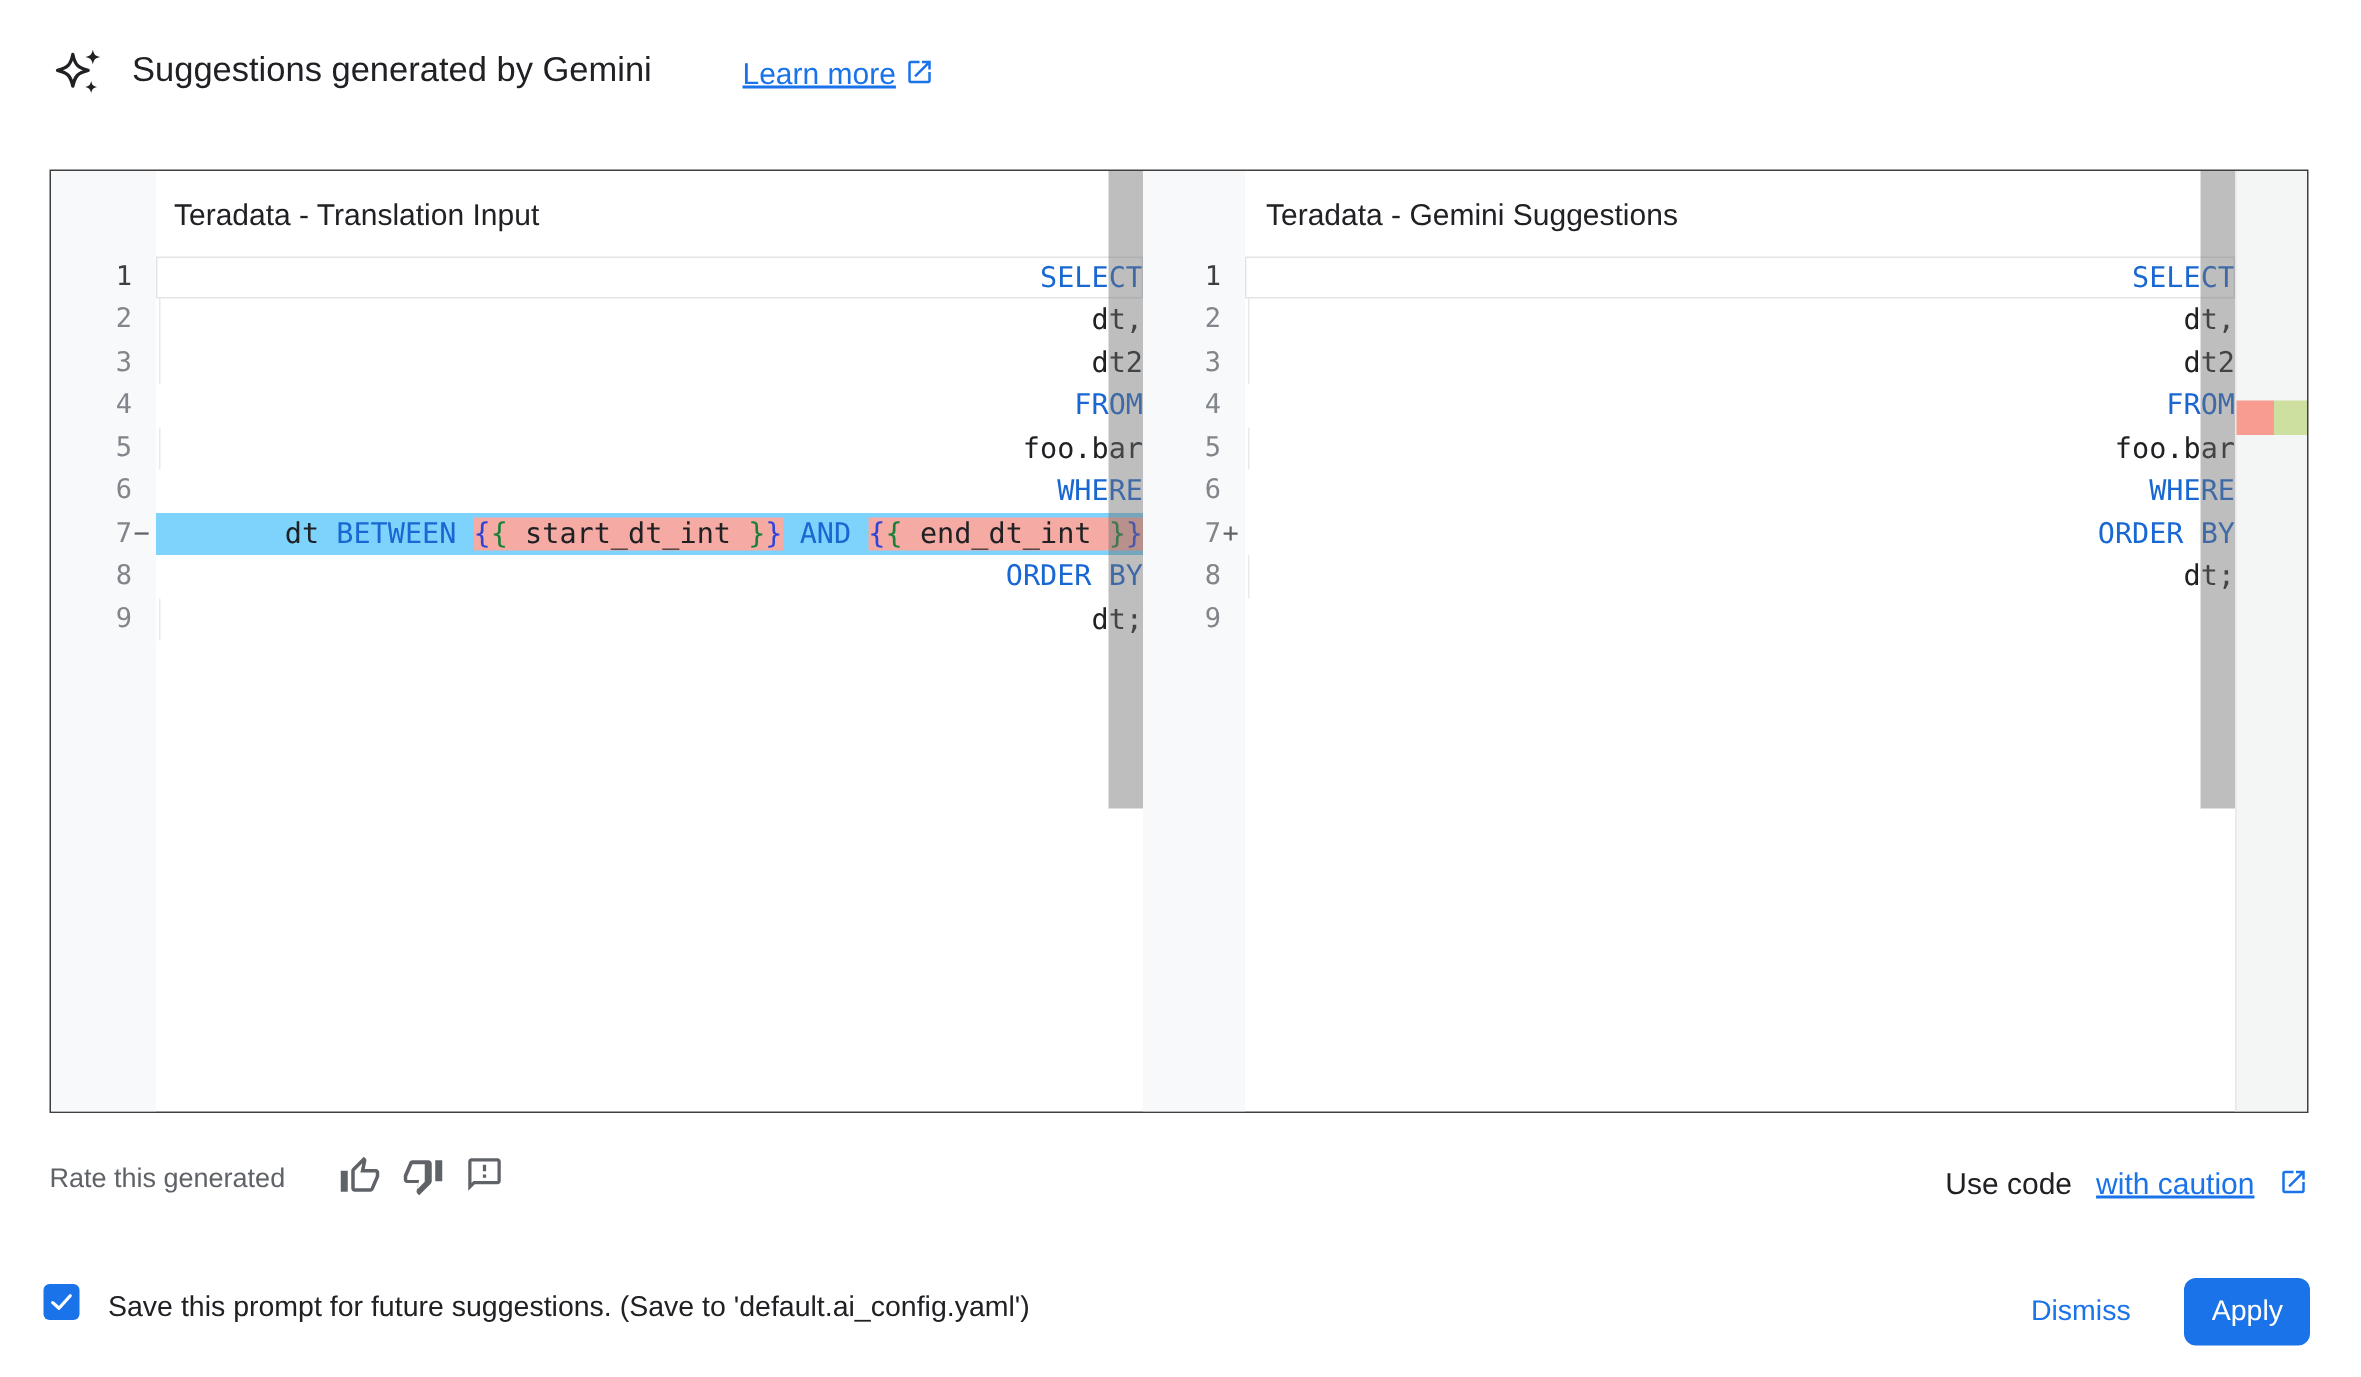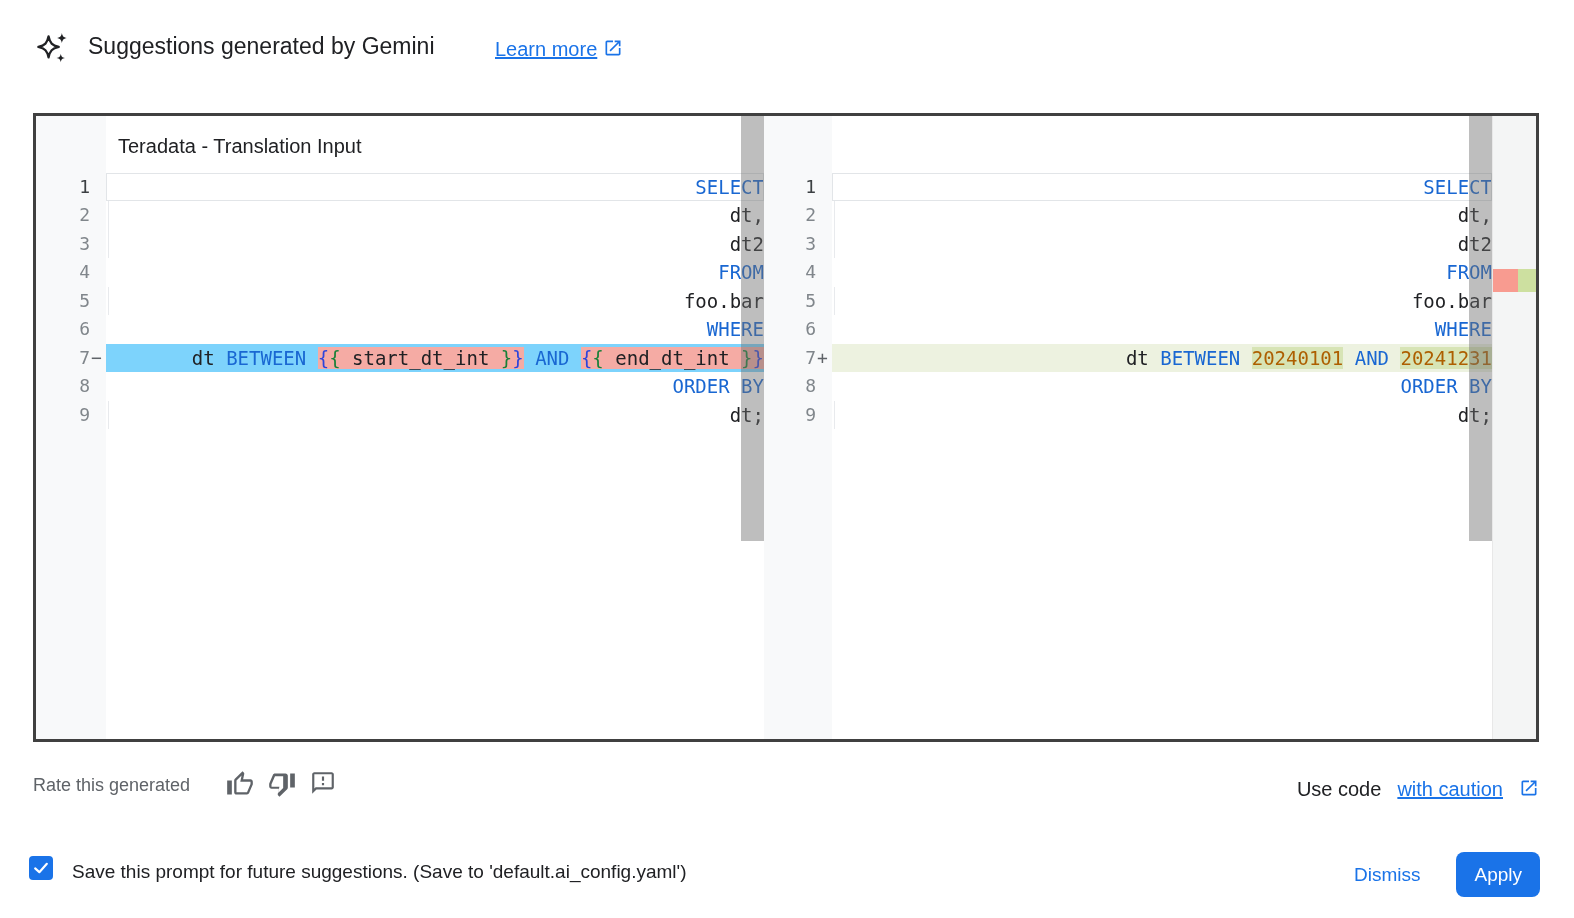--- a/index.html
+++ b/index.html
@@ -9,21 +9,21 @@
 
   
   .hdr-icon { left:33px; top:28px; width:40px; height:40px; }
   .hdr-title { left:88px; top:33px; font-size:23px; color:#202124; }
   .learn-more { left:495px; top:36px; font-size:20px; font-weight:500; color:#1a73e8;
     text-decoration:underline; display:flex; align-items:center; gap:6px; cursor:pointer;text-align:right; }
   .learn-more svg { margin-top:2px; }
 
   
   .card { left:33px; top:113px; width:1506px; height:629px;
-    border:3px solid #404040; background:#fff; overflow:hidden; }
+    border:1px solid #404040; background:#fff; overflow:hidden; }
   .editor { position:absolute; top:0; bottom:0; }
   #ed0 { left:0; width:728px; }
   #ed1 { left:728px; width:776px; }
   .gutter-bg { position:absolute; top:0; bottom:0; left:0; background:#f8f9fa; }
   #ed0 .gutter-bg { width:70px; }
   #ed1 .gutter-bg { width:68px; }
   .panel-title { position:absolute; top:19px; font-size:20px; color:#202124; white-space:nowrap; }
   #ed0 .panel-title { left:82px; }
   #ed1 .panel-title { left:82px; }
 
@@ -154,20 +154,21 @@
         <div class="c-row"><span class="c-kw">WHERE</span></div>
         <div class="c-row d-del"><span>    dt </span><span class="c-kw">BETWEEN</span><span> </span><span class="word-hl"><span class="c-bb">{</span><span class="c-bg">{</span><span> start_dt_int </span><span class="c-bg">}</span><span class="c-bb">}</span></span><span> </span><span class="c-kw">AND</span><span> </span><span class="word-hl"><span class="c-bb">{</span><span class="c-bg">{</span><span> end_dt_int </span><span class="c-bg">}</span><span class="c-bb">}</span></span></div>
         <div class="c-row"><span class="c-kw">ORDER BY</span></div>
         <div class="c-row"><span class="guide"></span><span>    dt;</span></div>
       </div>
     <div class="vthumb"></div>
   </div>
 
   <div class="editor" id="ed1">
     <div class="gutter-bg"></div>
+    <div class="panel-title">Teradata - Gemini Suggestions</div>
     <div class="gutter-lines">
         <div class="g-row active">
           <span class="g-num">1</span>
           <span class="g-mark"></span>
         </div>
         <div class="g-row">
           <span class="g-num">2</span>
           <span class="g-mark"></span>
         </div>
         <div class="g-row">
@@ -199,21 +200,20 @@
           <span class="g-mark"></span>
         </div>
       </div>
     <div class="code-lines">
         <div class="c-row active"><span class="c-kw">SELECT</span></div>
         <div class="c-row"><span class="guide"></span><span>    dt,</span></div>
         <div class="c-row"><span class="guide"></span><span>    dt2</span></div>
         <div class="c-row"><span class="c-kw">FROM</span></div>
         <div class="c-row"><span class="guide"></span><span>    foo.bar</span></div>
         <div class="c-row"><span class="c-kw">WHERE</span></div>
-        <div class="c-row d-add"><span>    dt </span><span class="c-kw">BETWEEN</span><span> </span><span class="word-hl"><span class="c-num">20240101</span></span><span> </span><span class="c-kw">AND</span><span> </span><span class="word-hl"><span class="c-num">20241231</span></span></div>
         <div class="c-row"><span class="c-kw">ORDER BY</span></div>
         <div class="c-row"><span class="guide"></span><span>    dt;</span></div>
       </div>
     <div class="vthumb"></div>
     <div class="ruler">
       <div class="ruler-del" style="background: rgb(248, 155, 144);"></div>
       <div class="ruler-add" style="background: rgb(205, 224, 160);"></div>
     </div>
   </div>
 

